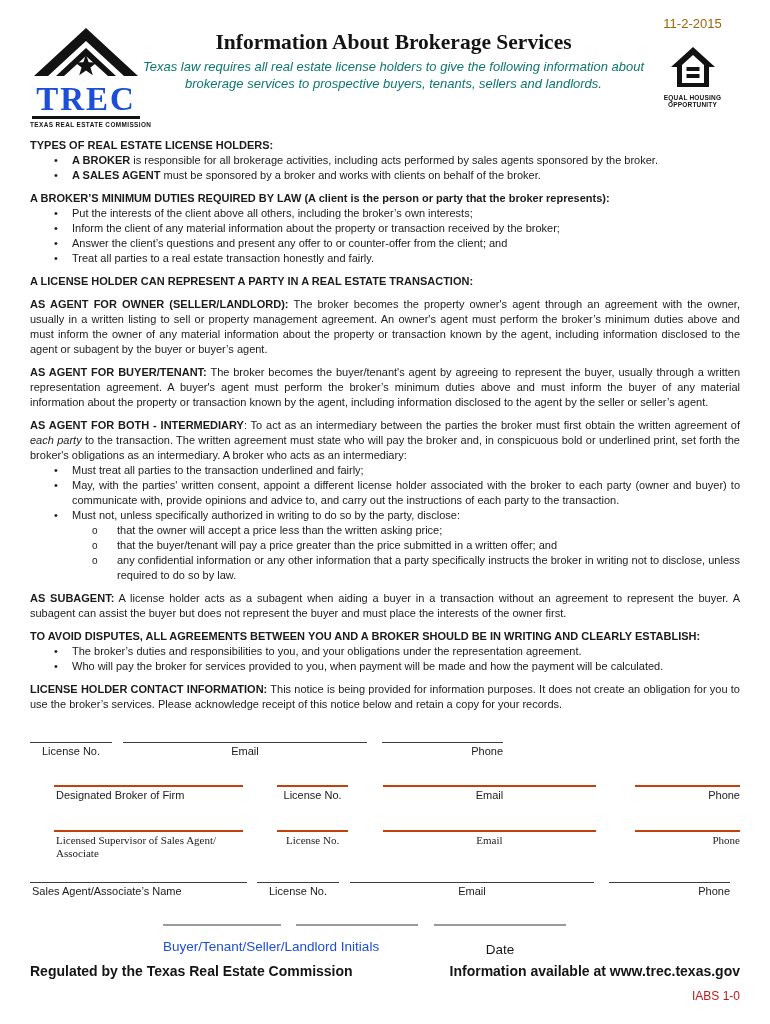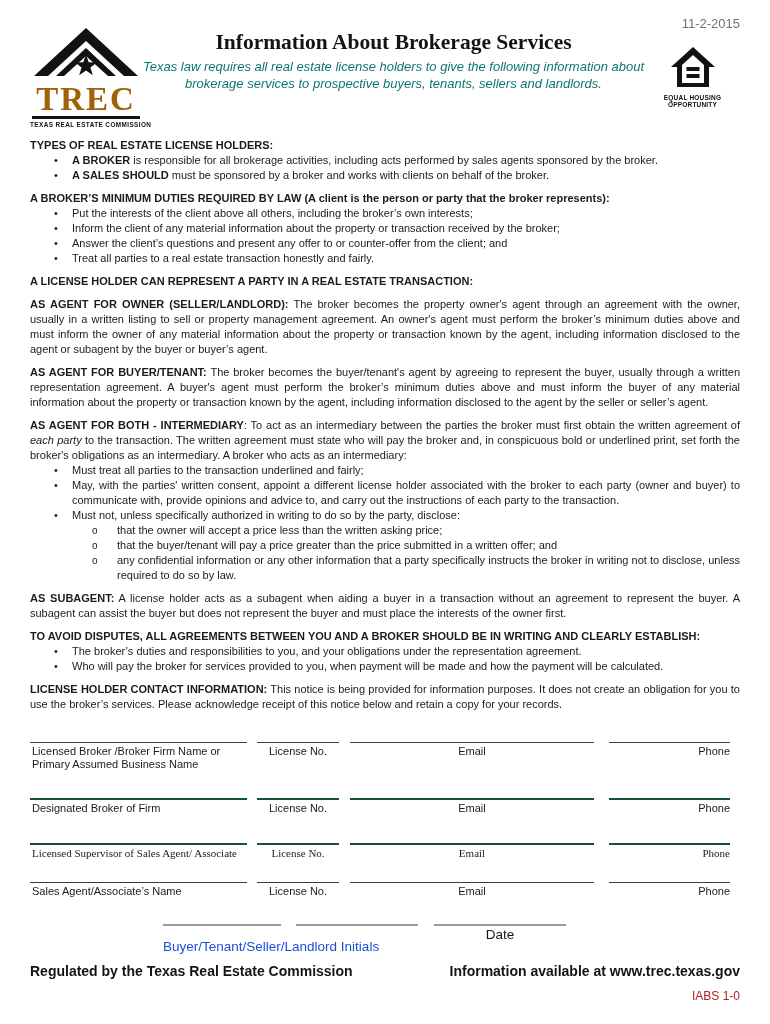--- a/index.html
+++ b/index.html
@@ -7,29 +7,29 @@
     width:770px; height:1024px; background:#ffffff; position:relative; overflow:hidden;
     font-family:"Liberation Sans", sans-serif; color:#1b1b1b;
     -webkit-font-smoothing:antialiased;
   }
   .page { padding:14px 30px 0 30px; }
 
   
   .header { display:flex; align-items:flex-start; }
   .trec-logo { width:112px; flex:0 0 auto; padding-top:6px; text-align:center; }
   .trec-word { font-family:"Liberation Serif", serif; font-weight:bold; font-size:33px;
-               line-height:30px; letter-spacing:2px; color:#a16207; }
+               line-height:30px; letter-spacing:2px; color:#1d4ed8; }
   .trec-bar { height:3px; background:#121212; margin:2px 2px 2px 2px; }
   .trec-caption { font-size:6.4px; font-weight:bold; letter-spacing:0.4px; color:#121212; white-space:nowrap; }
   .title-block { flex:1; text-align:center; padding-top:16px; }
   .doc-title { font-family:"Liberation Serif", serif; font-weight:bold; font-size:21.5px; color:#141414; }
   .doc-subtitle { font-style:italic; font-size:13px; line-height:16.5px; margin-top:4px;
                   max-width:528px; margin-left:auto; margin-right:auto; color:#0f766e; }
   .right-block { width:95px; flex:0 0 auto; text-align:center; padding-top:2px; }
-  .rev-date { font-size:13px; color:#737373; margin-bottom:14px; text-align:right; }
+  .rev-date { font-size:13px; color:#a16207; margin-bottom:14px; text-align:center; }
   .eho { display:inline-block; text-align:center; }
   .eho-text { font-size:6.5px; font-weight:bold; line-height:7px; letter-spacing:0.2px; color:#121212; margin-top:1px; }
 
   
   .notice { margin-top:10px; font-size:11px; line-height:15px; }
   .blk.heading { font-weight:bold; margin-top:8px; }
   .blk.para { margin-top:8px; text-align:justify; }
   .blk.para strong { font-weight:bold; }
   .blk.para em { font-style:italic; }
   .li { display:flex; }
@@ -37,38 +37,38 @@
   .li.lvl1 > .marker { width:18px; flex:0 0 auto; }
   .li.lvl2 { padding-left:62px; }
   .li.lvl2 > .marker { width:25px; flex:0 0 auto; font-size:10px; }
   .li-text { flex:1; text-align:justify; }
 
   
   .bottom { position:absolute; left:30px; right:30px; top:742px; }
   .sig-row { display:flex; }
   .sig-cell { padding-top:2px; }
   .sig-row.row1 .sig-cell, .sig-row.row4 .sig-cell { border-top:1.5px solid #3c3c3c; }
-  .sig-row.row2 .sig-cell, .sig-row.row3 .sig-cell { border-top:2px solid #14532d; }
+  .sig-row.row2 .sig-cell, .sig-row.row3 .sig-cell { border-top:2px solid #c2410c;margin-left:24px; }
   .sig-cell.col1 { width:217px; margin-right:10px; }
   .sig-cell.col2 { width:82px;  margin-right:11px; text-align:center; }
   .sig-cell.col3 { width:244px; margin-right:15px; text-align:center; }
   .sig-cell.col4 { width:121px; text-align:right; }
   .sig-label { font-size:11px; line-height:13px; }
   .col1 .sig-label { padding-left:2px; }
   .sig-row.row1 { margin-bottom:27px; }
   .sig-row.row2 { margin-bottom:28px; }
   .sig-row.row3 { margin-bottom:22px;font-family:Liberation Serif, serif; }
 
   
   .ack { margin-left:133px; margin-top:26px; display:grid;
          grid-template-columns:118px 15px 122px 16px 132px; }
   .ack-line { border-top:2px solid #9b9b9b; height:2px; }
   .ack-line.l1 { grid-column:1; } .ack-line.l2 { grid-column:3; } .ack-line.l3 { grid-column:5; }
   .ack-label { grid-column:1 / 4; text-align:left; font-size:13.5px; padding-top:13px; color:#1d4ed8; }
-  .date-label { grid-column:5; text-align:center; font-size:13.5px; padding-top:1px; color:#161616; }
+  .date-label { grid-column:5; text-align:center; font-size:13.5px; padding-top:16px; color:#161616; }
 
   
   .footer { position:absolute; left:30px; right:30px; top:963px; display:flex;
             justify-content:space-between; font-weight:bold; font-size:14px; color:#141414; }
   .form-code { position:absolute; right:30px; top:989px; font-size:12px; color:#b91c1c; }
 </style>
 </head>
 <body>
 
 <div class="page">
@@ -109,21 +109,21 @@
 
   <div class="notice">
       <div class="blk heading">TYPES OF REAL ESTATE LICENSE HOLDERS:</div>
       <div class="blk bullets">
         <div class="li lvl1">
           <span class="marker">•</span>
           <span class="li-text"><strong>A BROKER</strong><span> is responsible for all brokerage activities, including acts performed by sales agents sponsored by the broker.</span></span>
         </div>
         <div class="li lvl1">
           <span class="marker">•</span>
-          <span class="li-text"><strong>A SALES SHOULD</strong><span> must be sponsored by a broker and works with clients on behalf of the broker.</span></span>
+          <span class="li-text"><strong>A SALES AGENT</strong><span> must be sponsored by a broker and works with clients on behalf of the broker.</span></span>
         </div>
       </div>
       <div class="blk heading">A BROKER’S MINIMUM DUTIES REQUIRED BY LAW (A client is the person or party that the broker represents):</div>
       <div class="blk bullets">
         <div class="li lvl1">
           <span class="marker">•</span>
           <span class="li-text"><span>Put the interests of the client above all others, including the broker’s own interests;</span></span>
         </div>
         <div class="li lvl1">
           <span class="marker">•</span>
@@ -181,23 +181,20 @@
         </div>
       </div>
       <div class="blk para"><strong>LICENSE HOLDER CONTACT INFORMATION:</strong><span> This notice is being provided for information purposes. It does not create an obligation for you to use the broker’s services. Please acknowledge receipt of this notice below and retain a copy for your records.</span></div>
     </div>
 
 </div>
 
 <div class="bottom">
   <div>
       <div class="sig-row row1">
-        <div class="sig-cell col1">
-          <div class="sig-label">Licensed Broker /Broker Firm Name or Primary Assumed Business Name</div>
-        </div>
         <div class="sig-cell col2">
           <div class="sig-label">License No.</div>
         </div>
         <div class="sig-cell col3">
           <div class="sig-label">Email</div>
         </div>
         <div class="sig-cell col4">
           <div class="sig-label">Phone</div>
         </div>
       </div>

